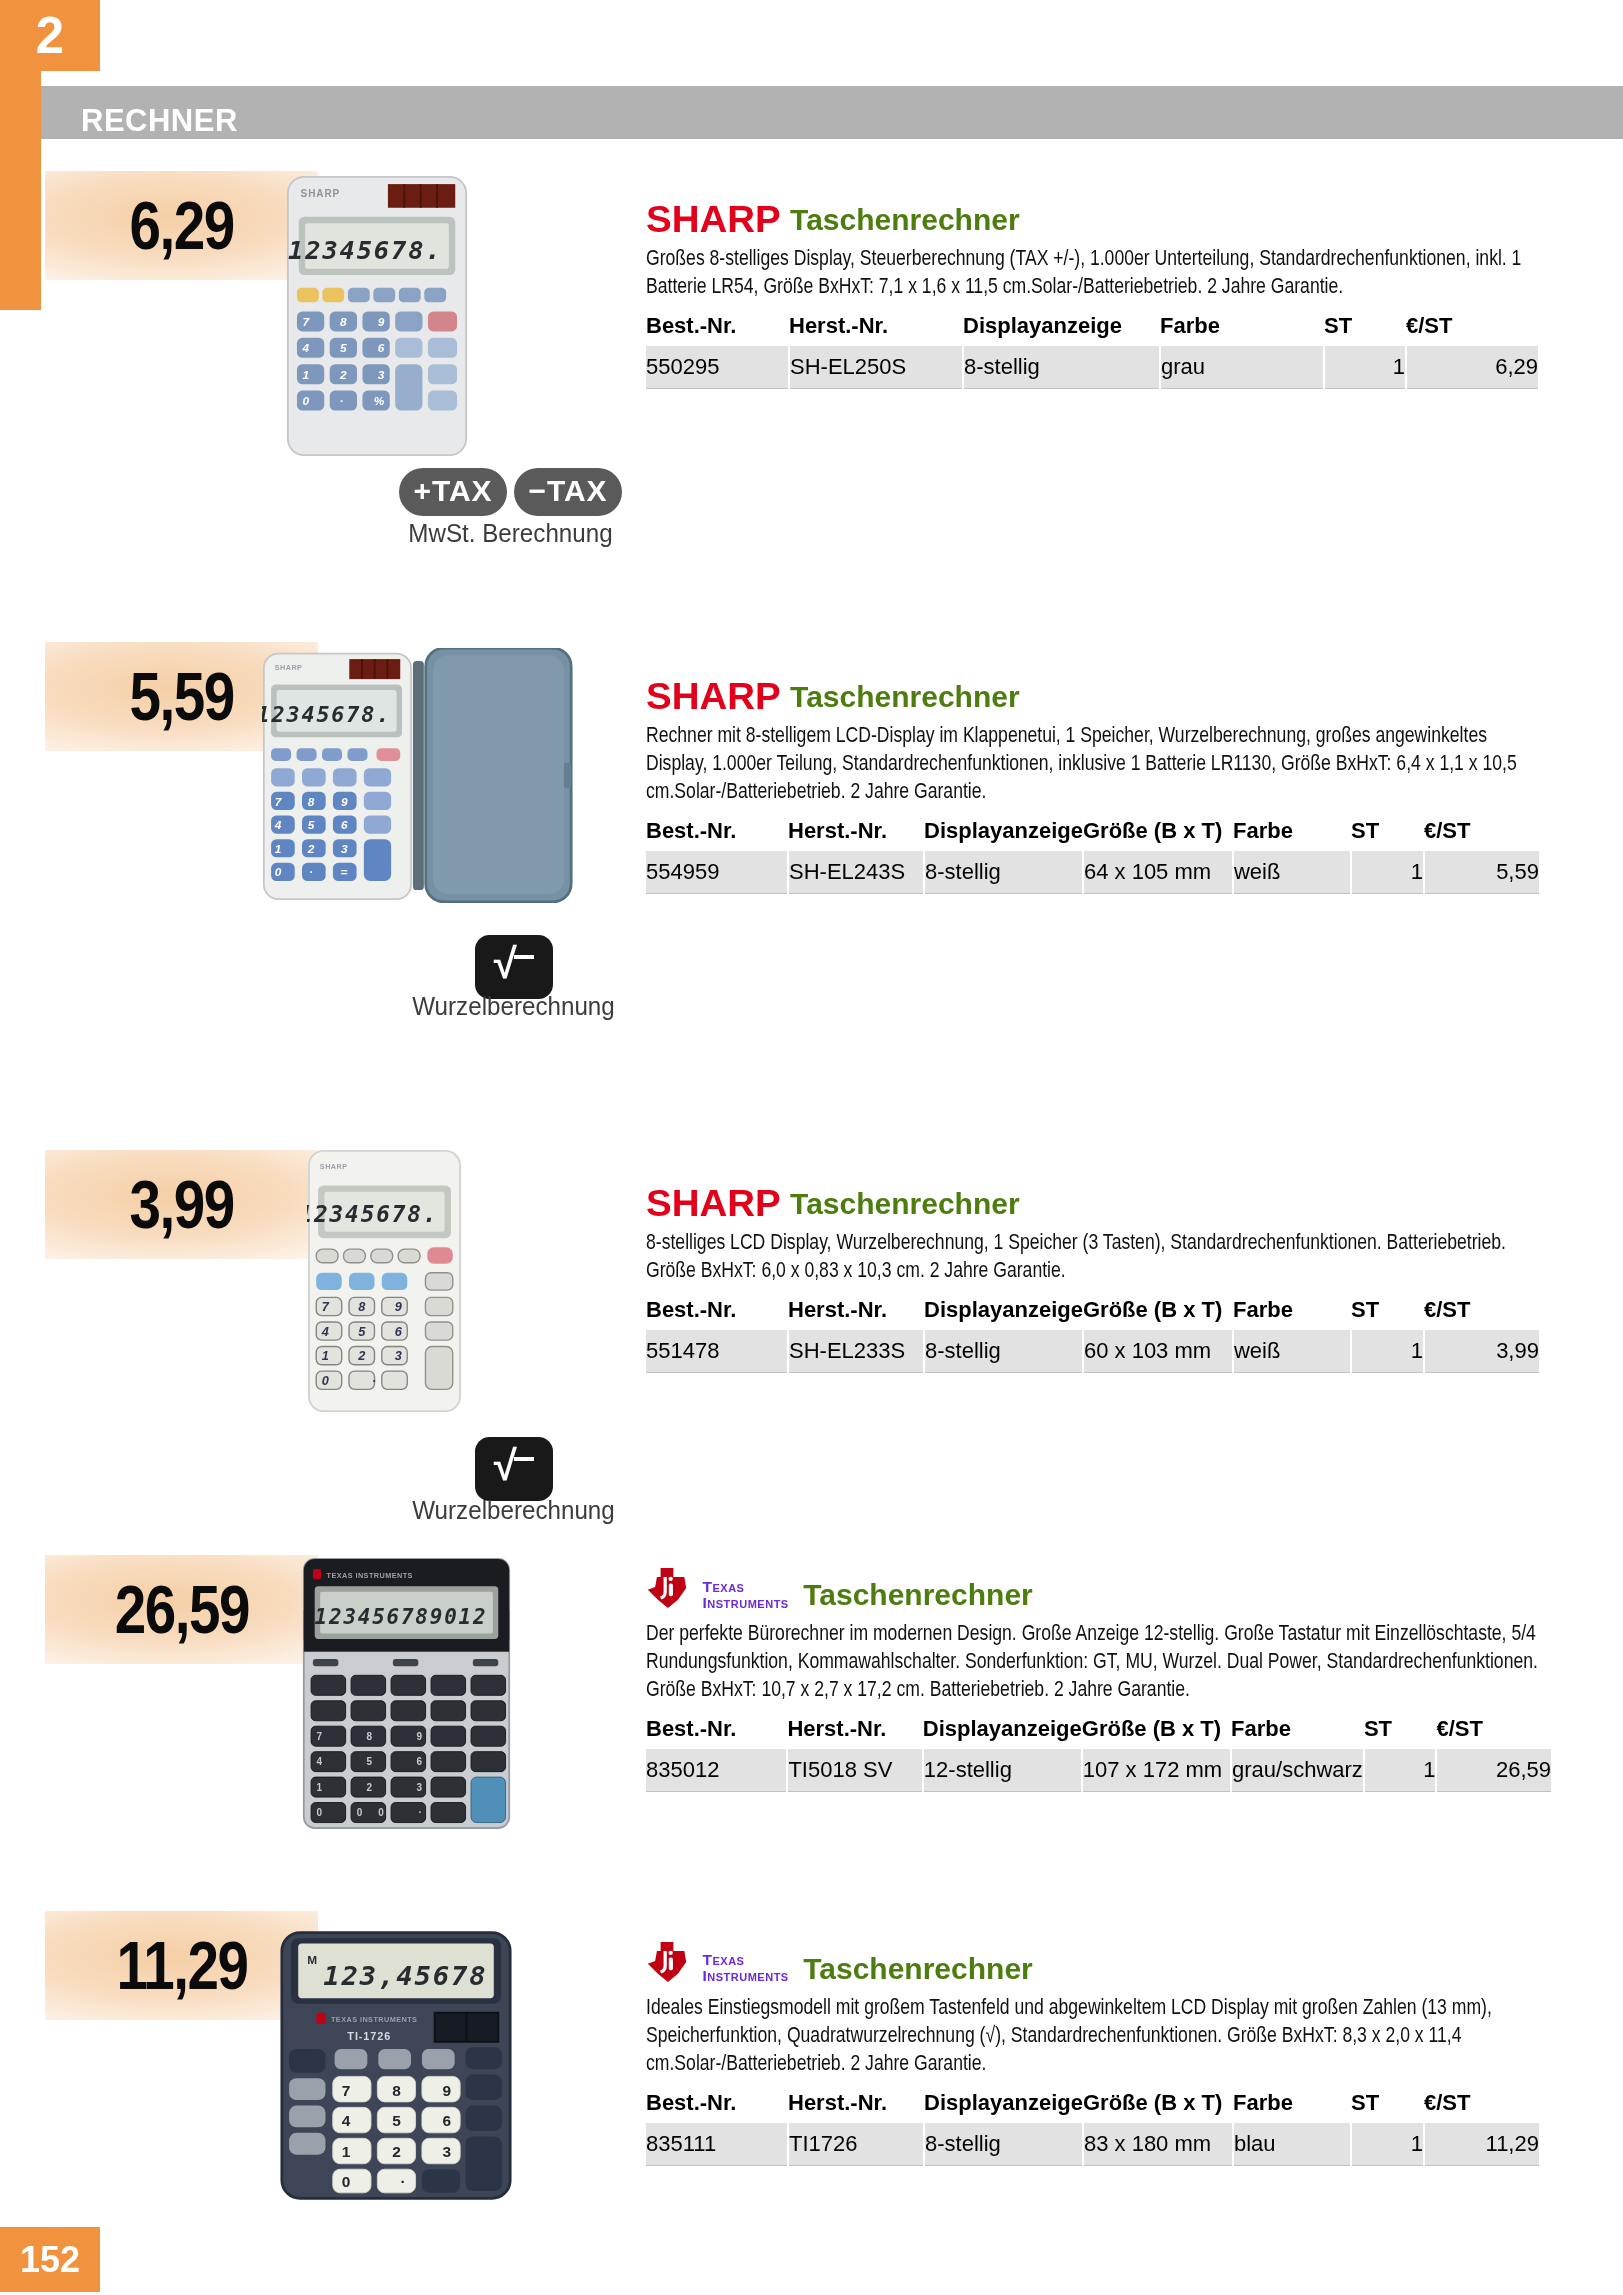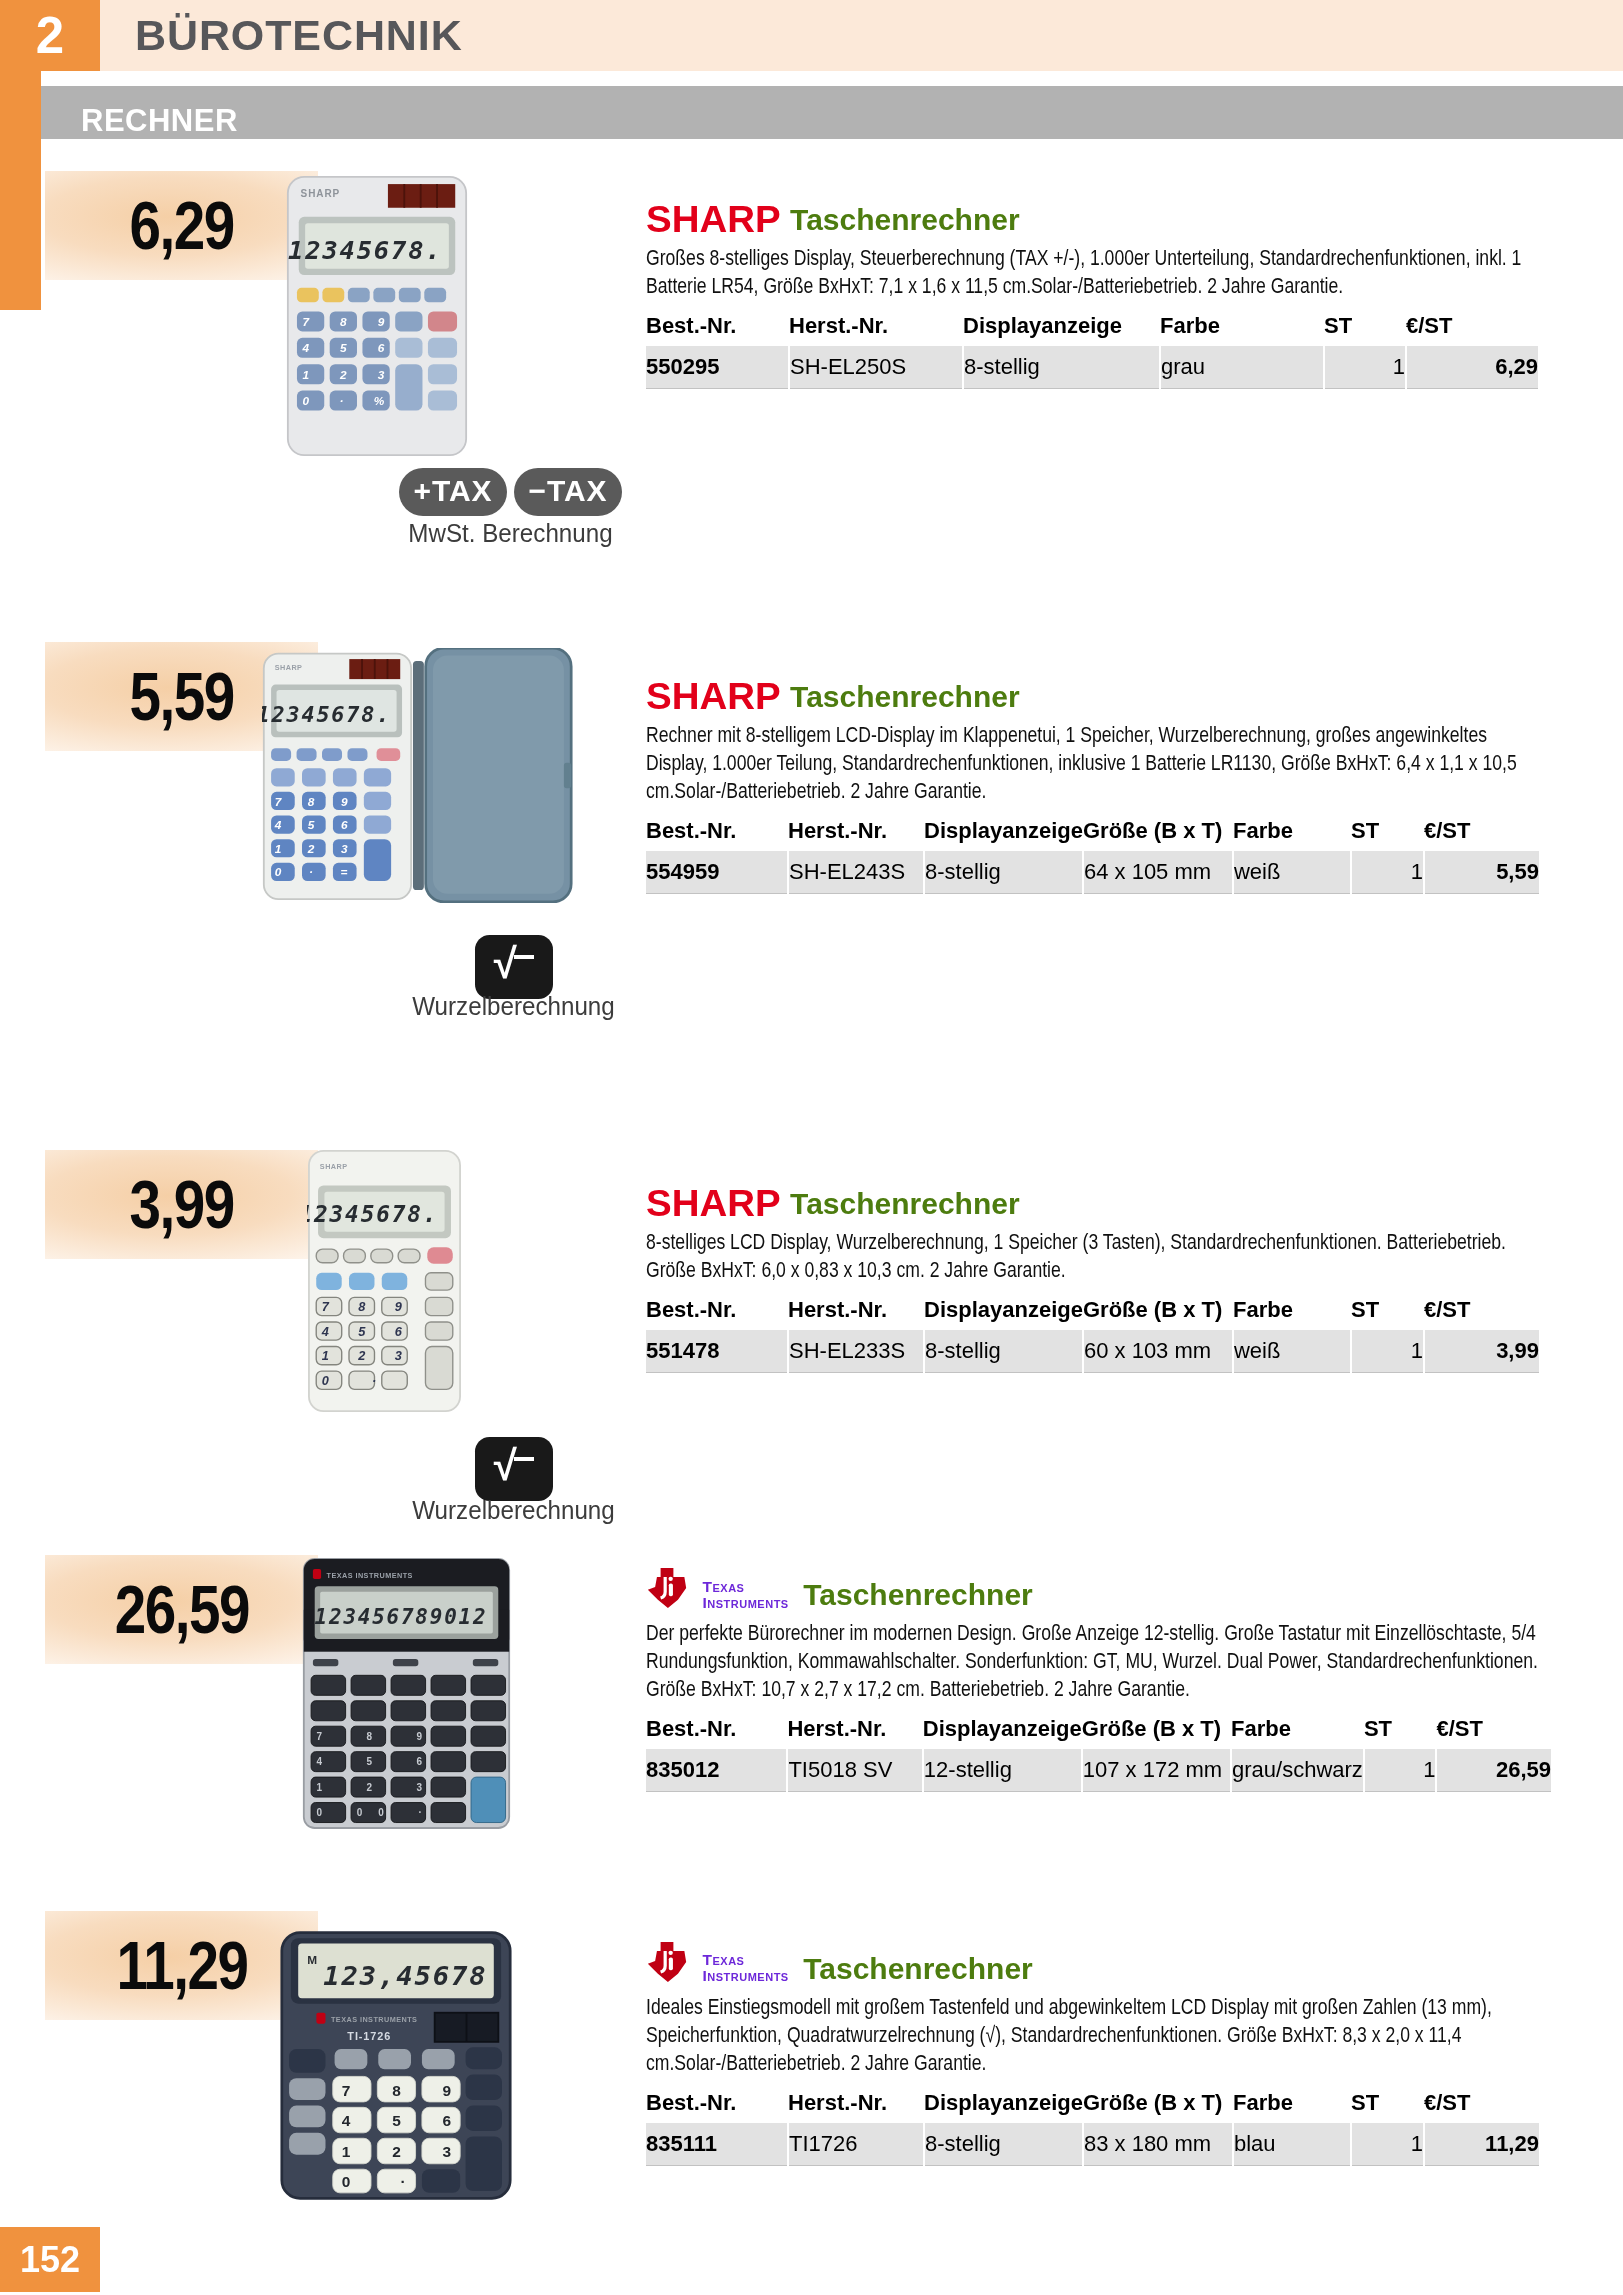--- a/index.html
+++ b/index.html
@@ -54,44 +54,41 @@
   .ti-words{font-size:15.5px;font-weight:bold;color:#6d28d9;line-height:1.02;letter-spacing:0.5px;
         font-variant:small-caps;}
   .desc{width:1126px;transform:scaleX(.8);transform-origin:left top;font-size:22px;
         line-height:28px;color:#101010;}
   .spec-table{border-collapse:collapse;table-layout:fixed;margin-top:12.7px;}
   .spec-table th{font-size:22px;font-weight:bold;text-align:left;padding:0 0 7.3px 0;color:#000;}
   .spec-table td{font-size:22px;background:#e2e2e2;height:42px;vertical-align:middle;
         border-bottom:1.8px solid #c2c2c2;padding:0;}
   .spec-table td + td{border-left:2.7px solid #fff;}
   .col-r{text-align:right;}
-  .cell-b{font-weight:bold;}
+  .cell-b{font-weight:normal;}
   .page-num{position:absolute;left:0;top:2227px;width:100px;height:65px;background:#f0923e;color:#fff;
         font-weight:bold;font-size:36px;display:flex;align-items:center;justify-content:center;}
   
   .cbrand{font-family:"Liberation Sans",sans-serif;font-weight:bold;font-size:11px;fill:#8e939a;letter-spacing:1px;}
   .cbrand2{font-family:"Liberation Sans",sans-serif;font-weight:bold;font-size:8px;fill:#9aa0a8;letter-spacing:.5px;}
   .lcdtxt{font-family:"DejaVu Sans Mono",monospace;font-weight:bold;font-style:italic;fill:#272c31;letter-spacing:2px;}
   .keyrow{font-family:"Liberation Sans",sans-serif;font-weight:bold;font-style:italic;font-size:13px;fill:#fff;}
   .keyrow-d{font-family:"Liberation Sans",sans-serif;font-weight:bold;font-style:italic;font-size:14px;fill:#2e3550;}
   .keyrow-g{font-family:"Liberation Sans",sans-serif;font-weight:bold;font-size:11px;fill:#c6cad0;}
   .keyrow-w{font-family:"Liberation Sans",sans-serif;font-weight:bold;font-size:17px;fill:#23272d;}
   .modeltxt{font-family:"Liberation Sans",sans-serif;font-weight:bold;font-size:12px;fill:#d5dae2;letter-spacing:1px;}
   .mtxt{font-family:"Liberation Sans",sans-serif;font-weight:bold;font-size:13px;fill:#2a2e33;}
 </style>
 </head>
 <body>
 
 <div class="page">
 
   <div class="chapter-box">
     <span>2</span>
-  </div>
-  <div class="chapter-band">
-    <h1>BÜROTECHNIK</h1>
   </div>
   <div class="side-bar"></div>
   <div class="section-bar">
     <h2>RECHNER</h2>
   </div>
 
   <section class="product p1">
     <div class="price-patch">
       <span class="price">6,29</span>
     </div>

